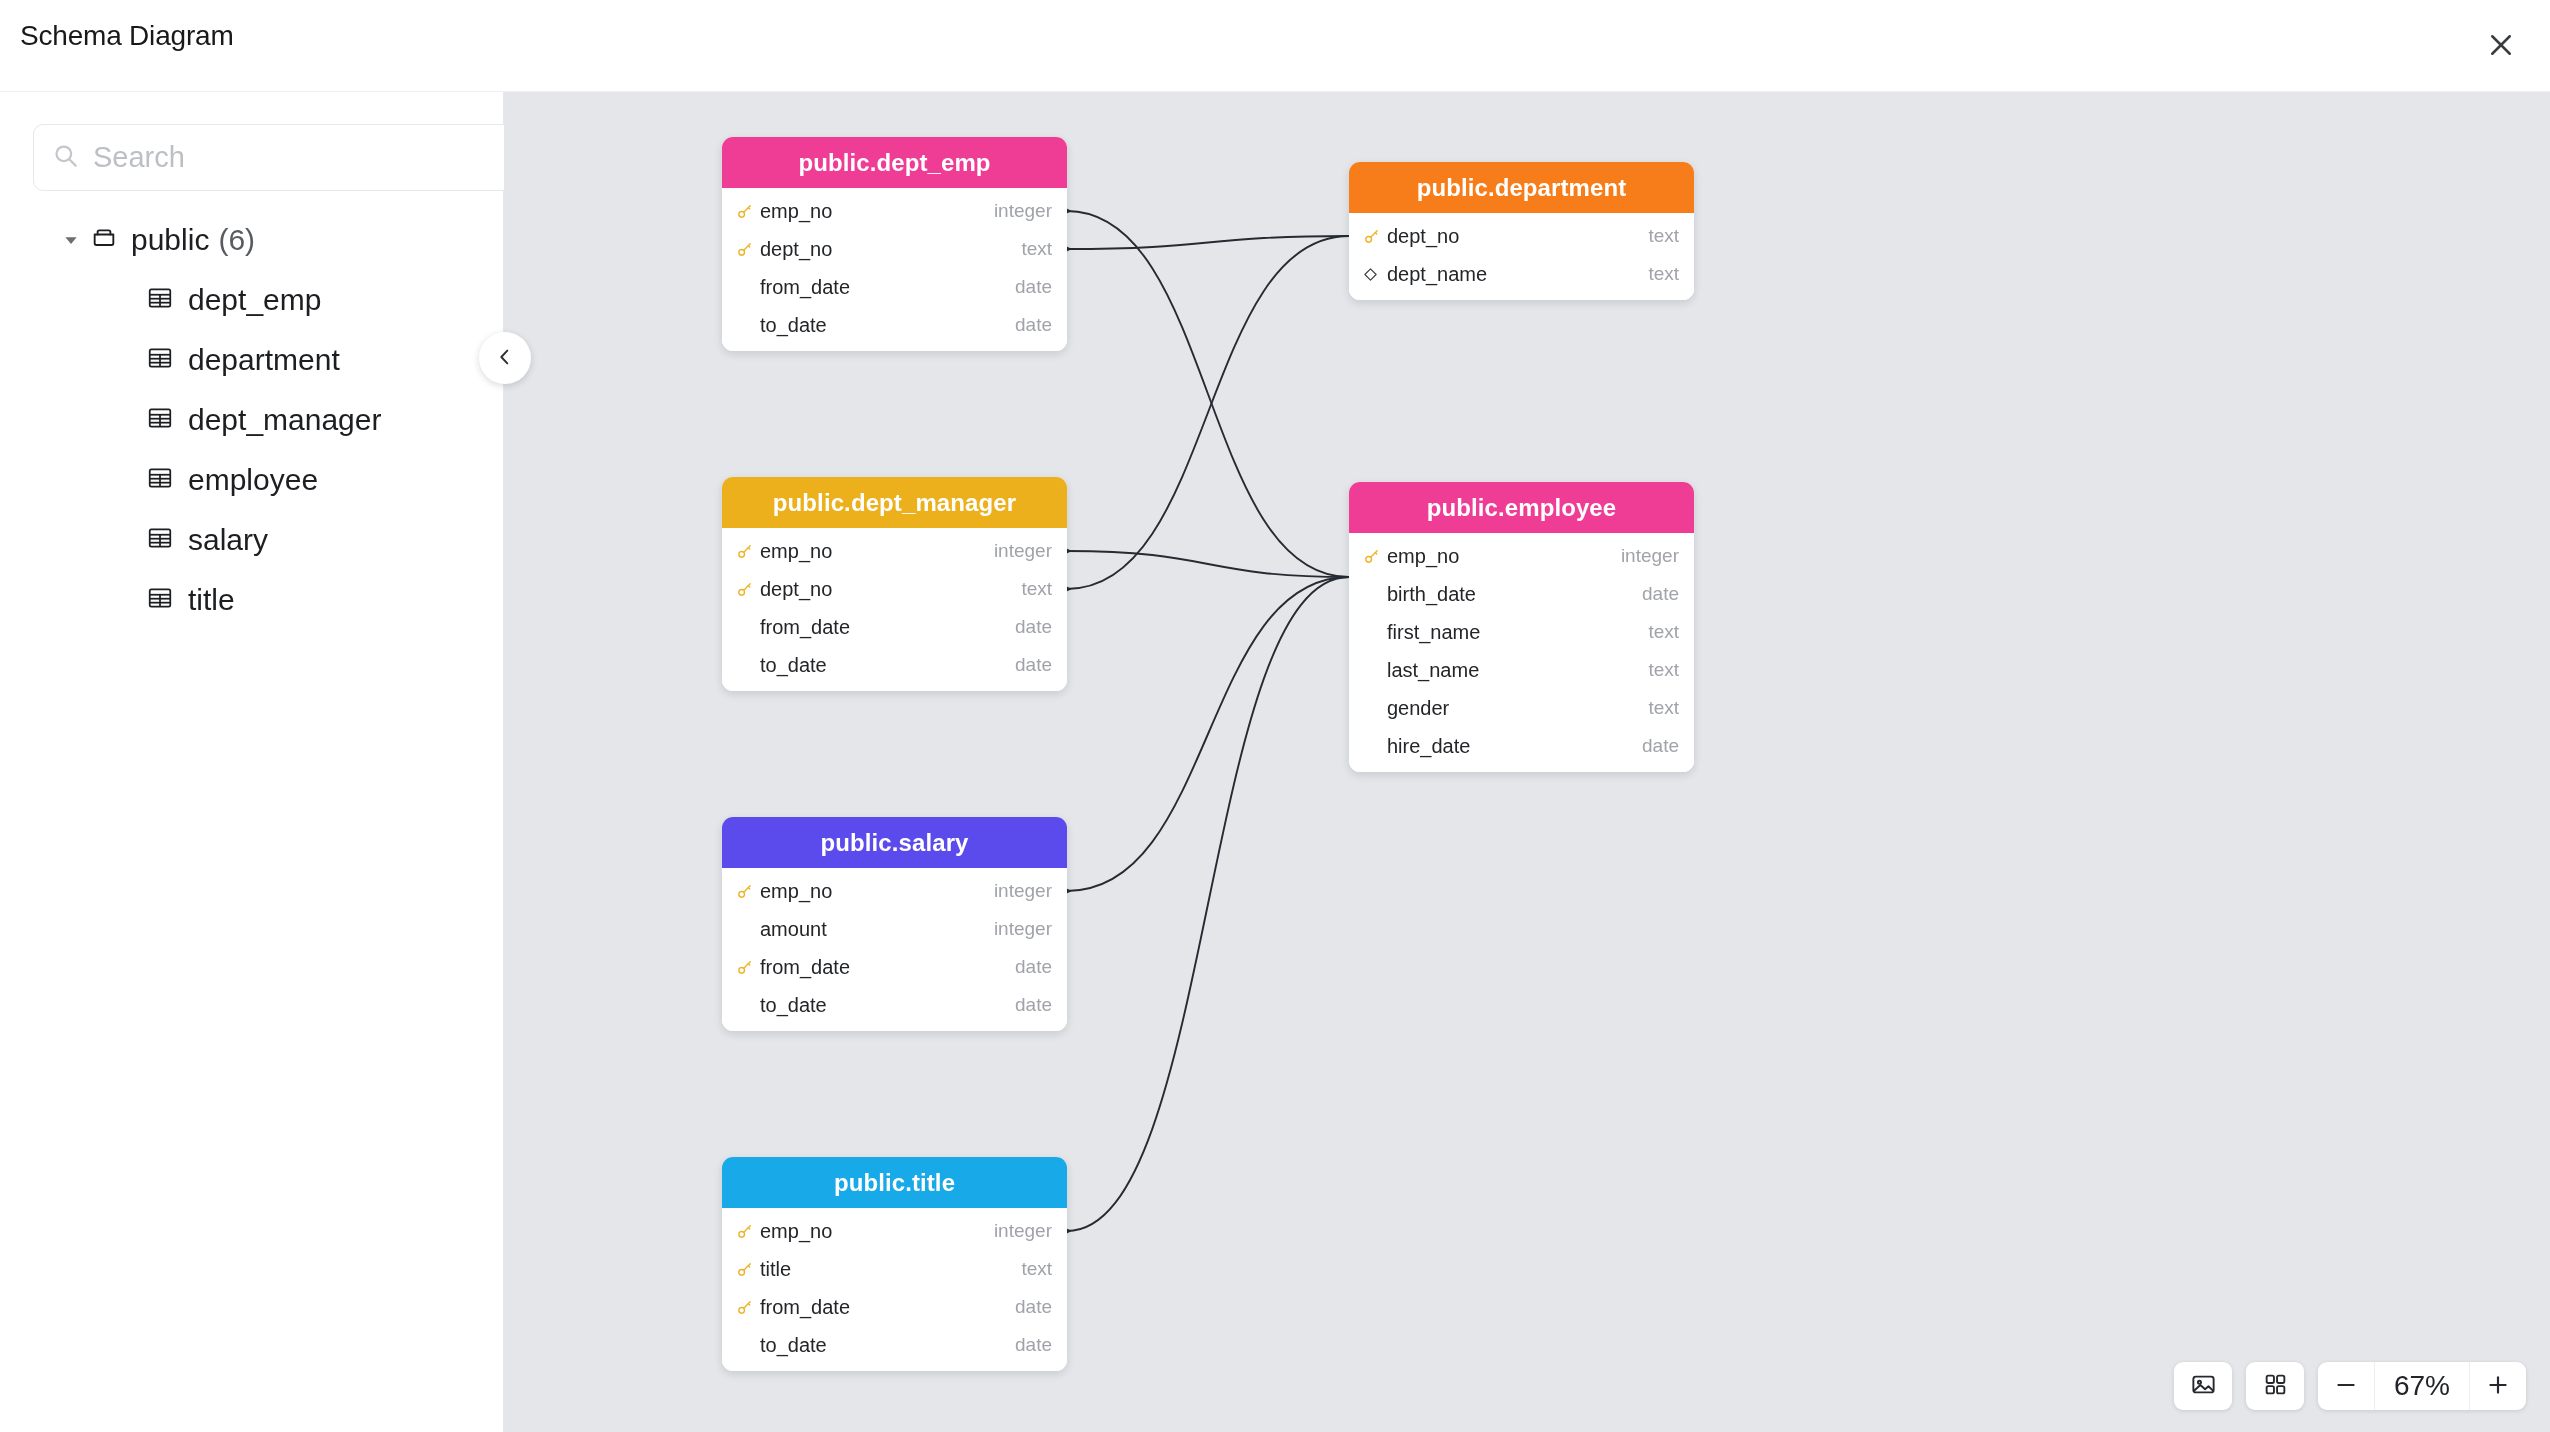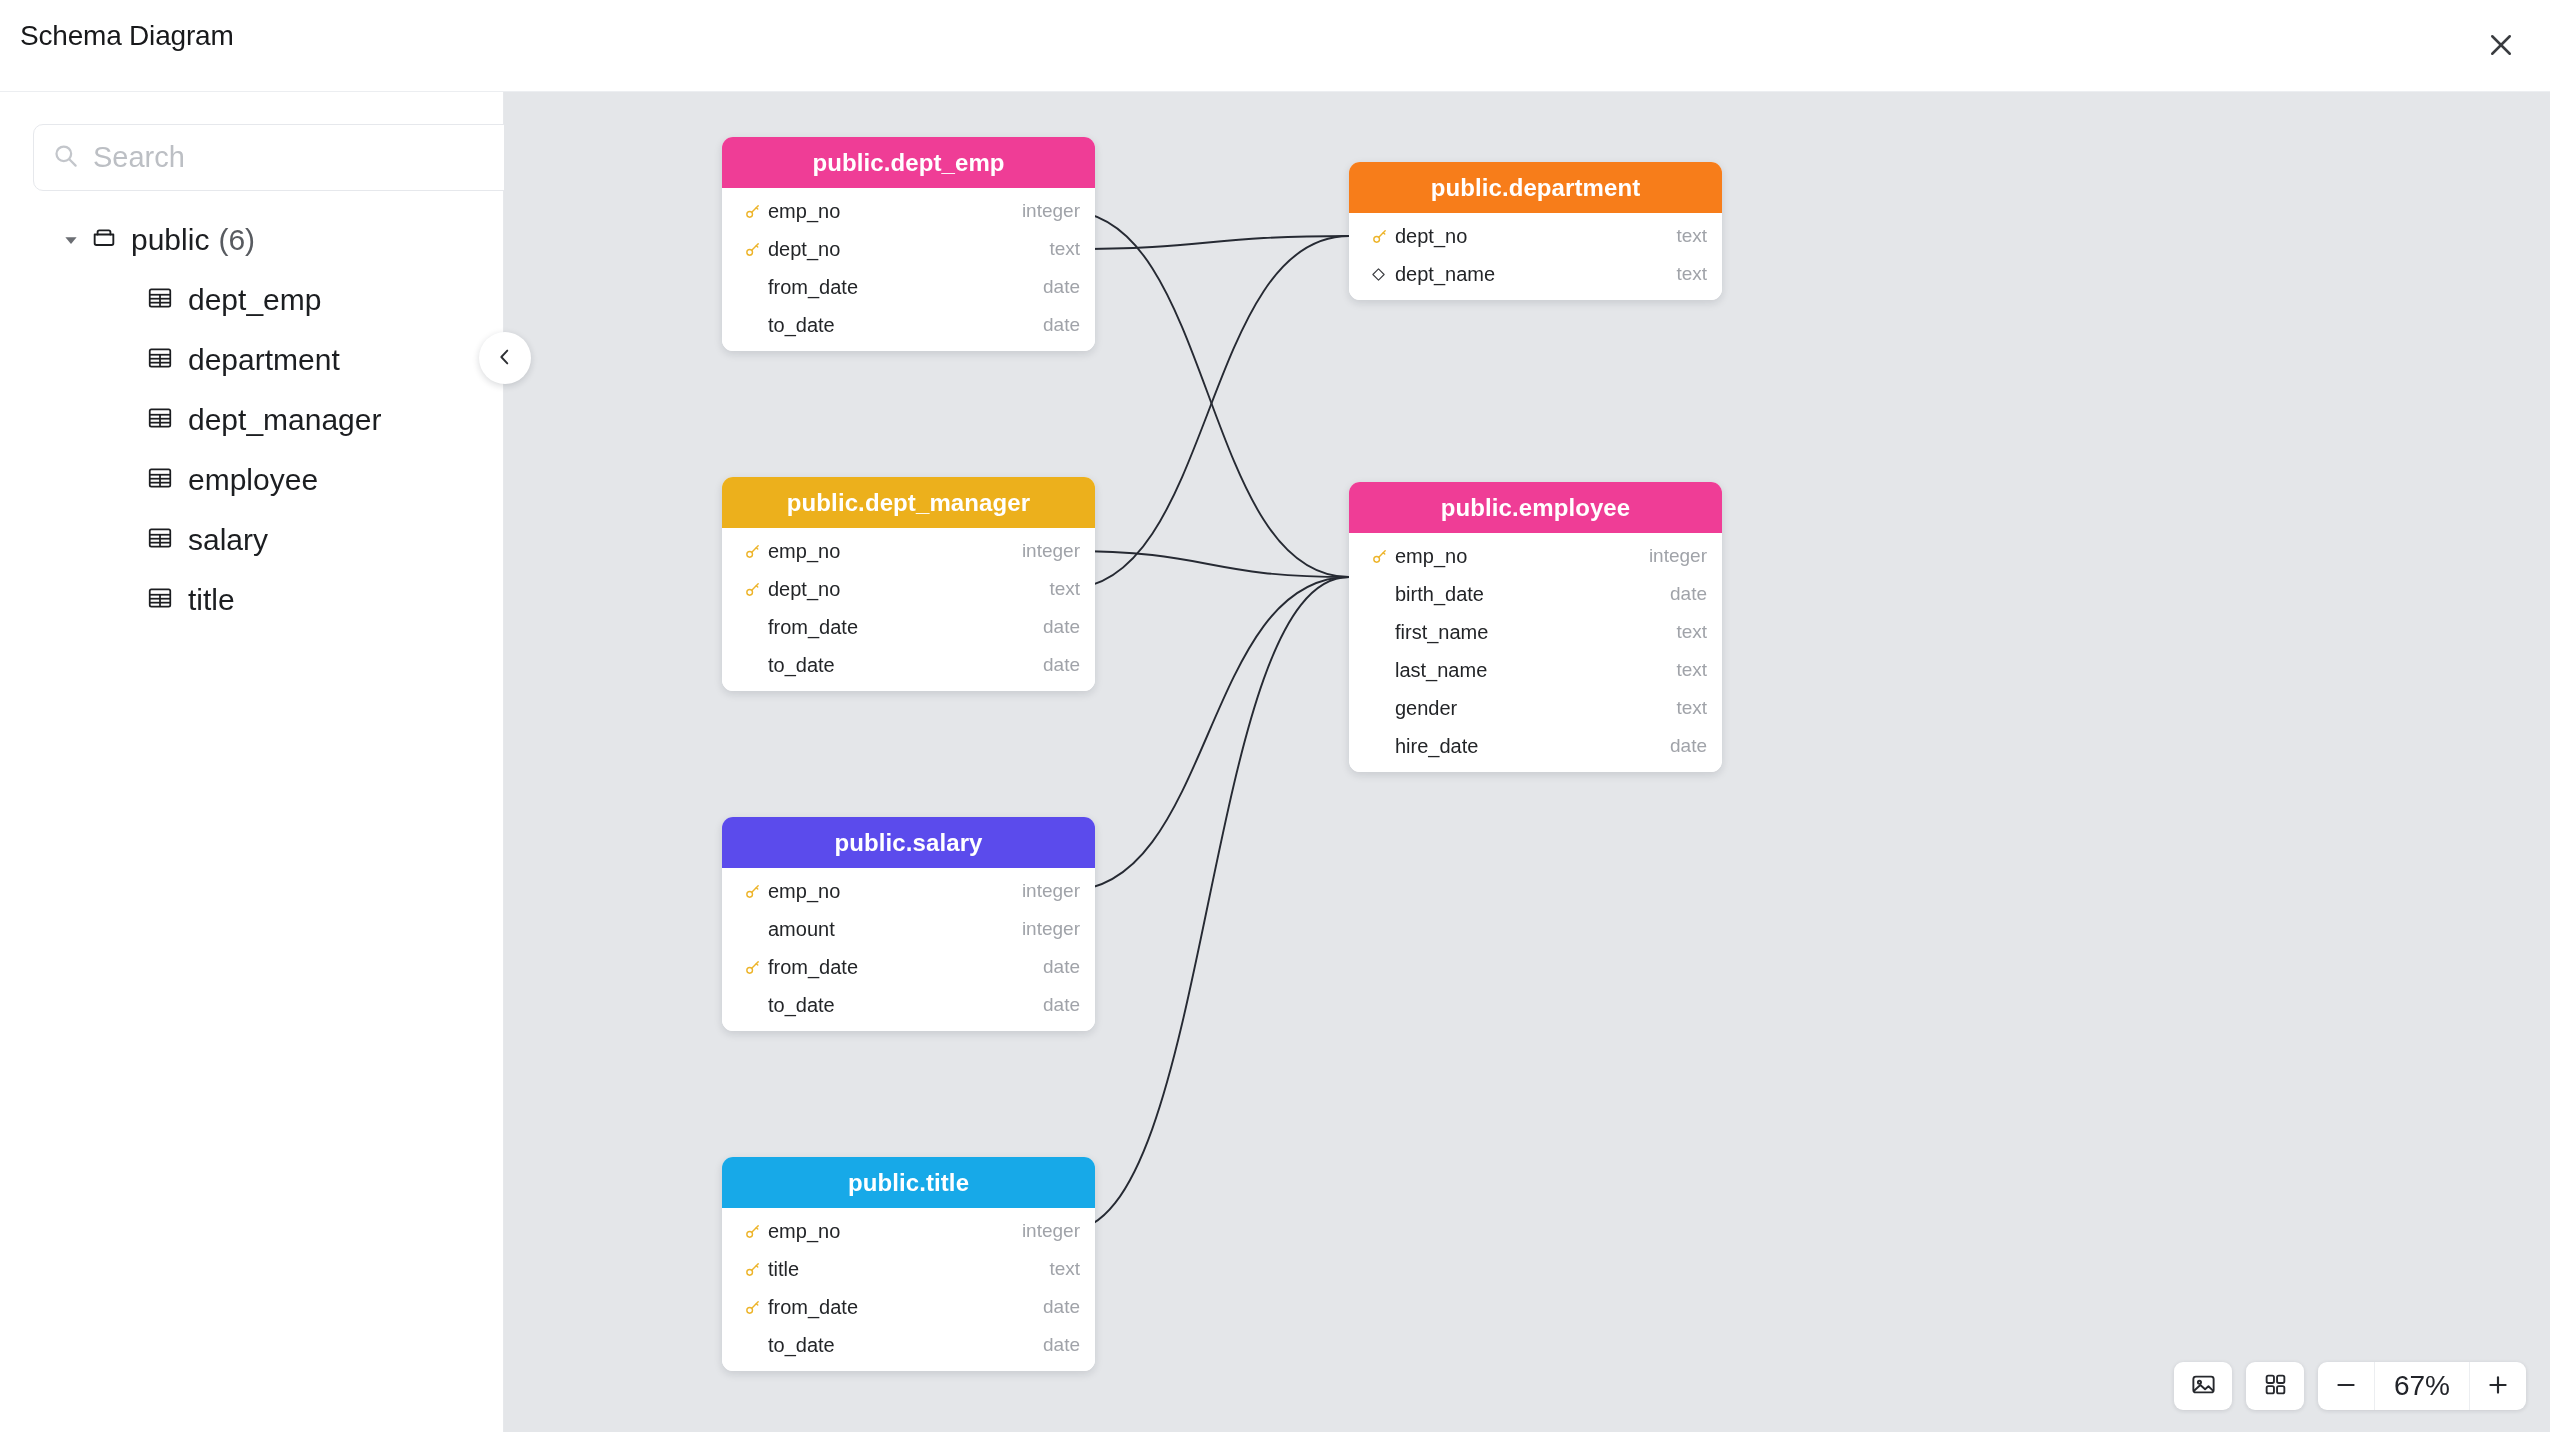--- a/index.html
+++ b/index.html
@@ -140,37 +140,37 @@
     overflow: hidden;
   }
   #edges {
     position: absolute; left: 0; top: 0;
     width: 2046px; height: 1340px;
     pointer-events: none;
   }
 
   .node {
     position: absolute;
-    width: 373px;
+    width: 345px;
     background: #ffffff;
     border-radius: 11px;
     box-shadow: 0 3px 9px rgba(15,20,40,0.13);
     overflow: hidden;
     z-index: 5;
   }
   .node-header {
     height: 51px;
     display: flex; align-items: center; justify-content: center;
     color: #ffffff;
     font-size: 24px;
     font-weight: 700;
     letter-spacing: 0.1px;
     white-space: nowrap;
   }
-  .node-body { padding: 4px 0 7px 8px; background:#fff; }
+  .node-body { padding: 4px 0 7px 0; background:#fff; }
   .field-row {
     display: flex; align-items: center;
     height: 38px;
     padding: 0 15px 0 14px;
   }
   .field-key {
     width: 24px; flex: 0 0 auto;
     display: flex; align-items: center; justify-content: flex-start;
   }
   .field-name {

